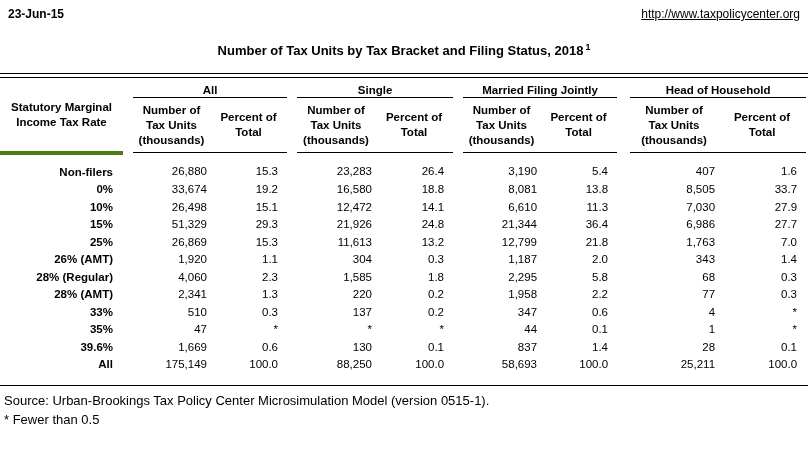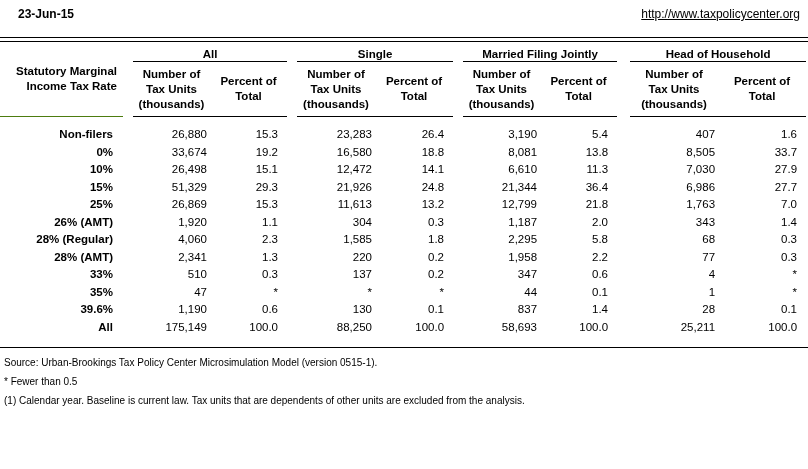--- a/index.html
+++ b/index.html
@@ -2,61 +2,62 @@
 <html><head>
 <meta charset="utf-8">
 <style>
   html,body{margin:0;padding:0;}
   body{
     width:808px;height:469px;background:#ffffff;color:#000000;
     font-family:"Liberation Sans",sans-serif;position:relative;overflow:hidden;
   }
   .topbar{
     display:flex;justify-content:space-between;align-items:flex-start;
-    padding:7px 8px 0 18px;font-size:12px;gap:15px;
+    padding:7px 8px 0 8px;font-size:12px;gap:15px;
   }
   .date{font-weight:bold;}
   a.site-link{color:#000000;text-decoration:underline;font-size:12px;}
   .titles{text-align:center;font-weight:bold;font-size:13px;line-height:20px;margin-top:16px;}
   .titles sup{font-size:9px;margin-left:2px;}
   .rule-double{height:3px;border-top:1px solid #000;border-bottom:1px solid #000;margin-top:12px;}
   table{
     border-collapse:collapse;table-layout:fixed;width:806px;
     font-size:11.5px;
   }
   th,td{margin:0;padding:0;overflow:hidden;}
   thead th{font-weight:bold;text-align:center;}
   .group{border-bottom:1px solid #000;height:18px;vertical-align:bottom;padding-bottom:1px;}
   .sub{
     border-bottom:1px solid #000;height:54px;vertical-align:middle;
     line-height:15px;white-space:pre-line;padding:0 2px;
   }
   .rate-head{
-    border-bottom:1px solid #4d7c0f;vertical-align:middle;text-align:right;
+    border-bottom:4px solid #4d7c0f;vertical-align:middle;text-align:center;
     line-height:15px;padding:0 6px;
   }
   .c-gap{border:none;}
   tbody td{height:17.5px;line-height:17.5px;white-space:nowrap;}
   tbody .row-label{font-weight:bold;text-align:right;padding-right:10px;}
   tbody .c-num{text-align:right;padding-right:3px;}
   tbody .c-pct{text-align:right;padding-right:9px;}
   tbody tr:first-child td{padding-top:9px;}
   tbody tr:last-child td{padding-bottom:11px;}
   .rule-single{border-top:1px solid #000;height:0;}
-  .footnotes{font-size:10px;line-height:19px;padding:5px 8px 0 4px;}
+  .footnotes{font-size:13px;line-height:19px;padding:5px 8px 0 4px;}
 </style>
 </head>
 <body>
 
 <div class="topbar">
   <span class="date">23-Jun-15</span>
   <a class="site-link" href="#">http://www.taxpolicycenter.org</a>
 </div>
 
 <div class="titles">
+  <div><span>Number of Tax Units by Tax Bracket and Filing Status, 2018</span><sup>1</sup></div>
 </div>
 
 <div class="rule-double"></div>
 
 <table>
   <colgroup>
     <col style="width:123px">
       <col style="width:10px">
     <col style="width:77px">
       <col style="width:77px">
@@ -252,21 +253,21 @@
         <td class="c-gap"></td>
         <td class="c-num">44</td>
         <td class="c-pct">0.1</td>
         <td class="c-gap"></td>
         <td class="c-num">1</td>
         <td class="c-pct">*</td>
       </tr>
       <tr>
         <td class="row-label">39.6%</td>
         <td class="c-gap"></td>
-        <td class="c-num">1,190</td>
+        <td class="c-num">1,669</td>
         <td class="c-pct">0.6</td>
         <td class="c-gap"></td>
         <td class="c-num">130</td>
         <td class="c-pct">0.1</td>
         <td class="c-gap"></td>
         <td class="c-num">837</td>
         <td class="c-pct">1.4</td>
         <td class="c-gap"></td>
         <td class="c-num">28</td>
         <td class="c-pct">0.1</td>
@@ -287,14 +288,13 @@
         <td class="c-pct">100.0</td>
       </tr>
     </tbody>
 </table>
 
 <div class="rule-single"></div>
 
 <div class="footnotes">
   <div>Source: Urban-Brookings Tax Policy Center Microsimulation Model (version 0515-1).</div>
   <div>* Fewer than 0.5</div>
-  <div>(1) Calendar year. Baseline is current law. Tax units that are dependents of other units are excluded from the analysis.</div>
 </div>
 
 </body></html>

